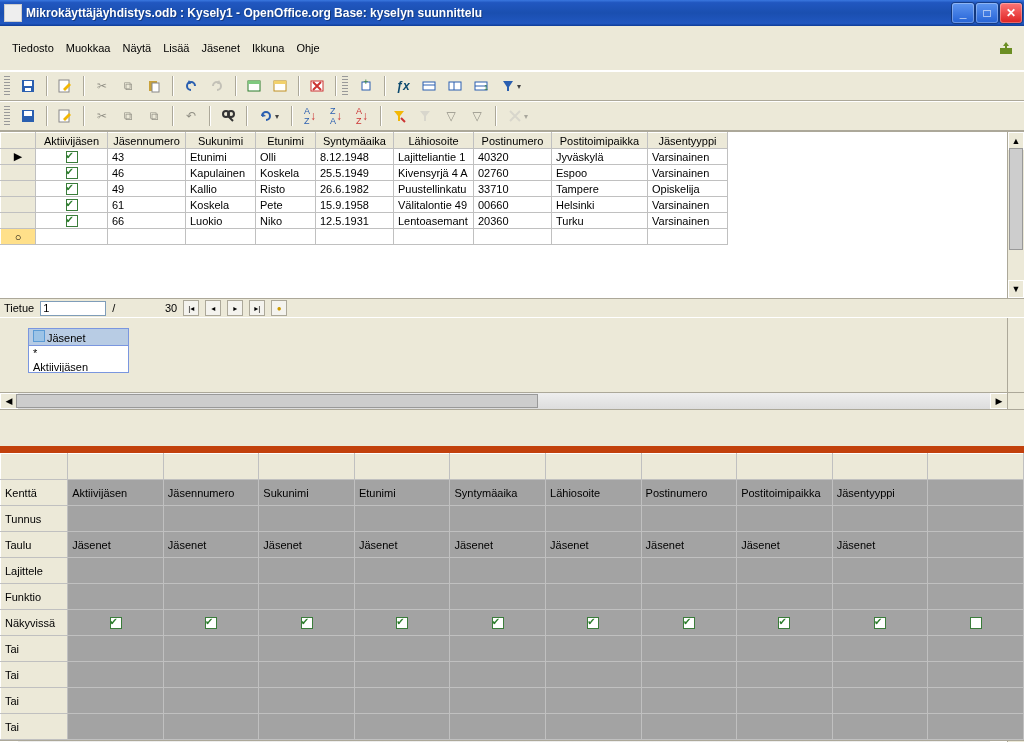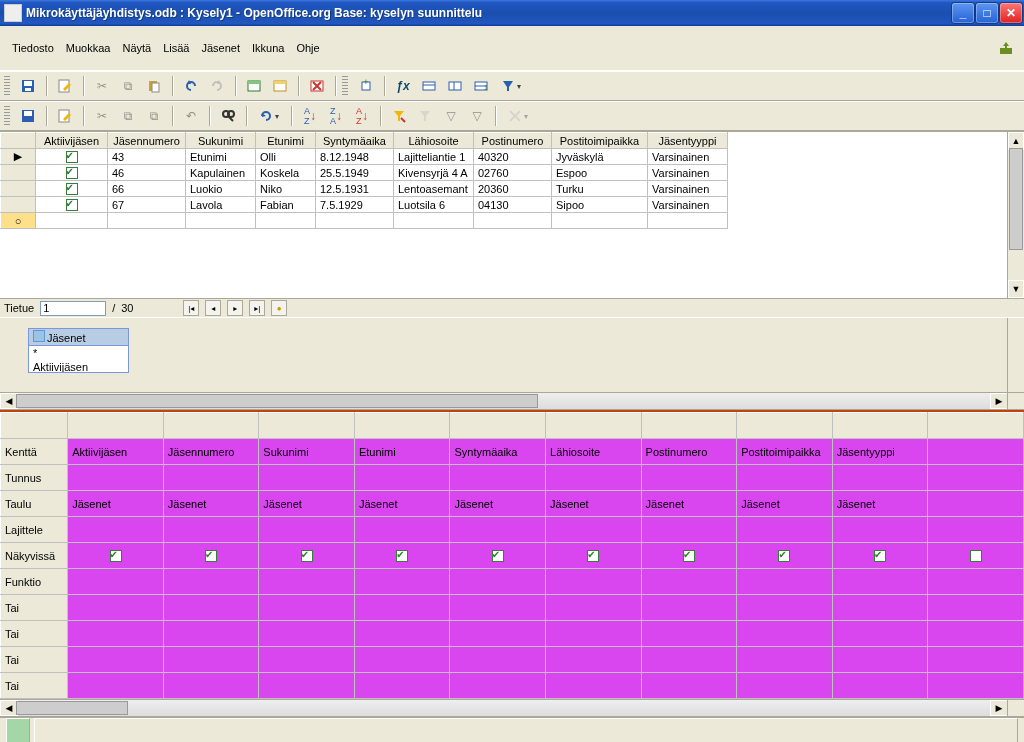--- a/index.html
+++ b/index.html
@@ -115,21 +115,21 @@
   .table-box .tbl-title { background:#B8CCE4; padding:1px 4px; border-bottom:1px solid #7A96DF; }
   .table-box .tbl-row { padding:1px 4px; }
   .rel-scroll { position:absolute; right:0; top:0; bottom:0; width:16px; background:#ECE9D8; border-left:1px solid #ACA899;}
   
   .hscroll { height:16px; background:linear-gradient(#EEE,#DDD); border-top:1px solid #ACA899; border-bottom:1px solid #ACA899; position:relative;}
   .hscroll .arr { position:absolute; top:0; bottom:0; width:16px; background:#ECE9D8; border:1px solid #fff; display:flex;align-items:center;justify-content:center;font-size:9px;}
   .hscroll .arr.left{left:0;} .hscroll .arr.right{right:16px;}
   .hscroll .thumb{position:absolute; top:1px; bottom:1px; left:16px; width:520px; background:#CDCDCD; border:1px solid #999;}
   .hscroll .corner{position:absolute; right:0; top:0; bottom:0; width:16px; background:#ECE9D8; border-left:1px solid #ACA899;}
   
-  .design-area { background:#d946ef; border-top:2px solid #c2410c; }
+  .design-area { background:#a3a3a3; border-top:7px solid #c2410c;margin-top:36px; }
   .design-table { border-collapse:collapse; width:100%; table-layout:fixed; }
   .design-table th, .design-table td {
     border:1px solid #C0C0C0;
     padding: 4px 4px;
     font-size:11px;
     height:17px;
     overflow:hidden; white-space:nowrap;
     text-align:left;
   }
   .design-table th {
@@ -402,41 +402,53 @@
           <td>Koskela</td>
           <td>25.5.1949</td>
           <td>Kivensyrjä 4 A</td>
           <td>02760</td>
           <td>Espoo</td>
           <td>Varsinainen</td>
         </tr>
         <tr>
           <td class="rowhdr"></td>
           <td style="text-align:center"><span class="chk checked"></span></td>
+          <td>49</td>
+          <td>Kallio</td>
+          <td>Risto</td>
+          <td>26.6.1982</td>
+          <td>Puustellinkatu</td>
+          <td>33710</td>
+          <td>Tampere</td>
+          <td>Opiskelija</td>
+        </tr>
+        <tr>
+          <td class="rowhdr"></td>
+          <td style="text-align:center"><span class="chk checked"></span></td>
+          <td>61</td>
+          <td>Koskela</td>
+          <td>Pete</td>
+          <td>15.9.1958</td>
+          <td>Välitalontie 49</td>
+          <td>00660</td>
+          <td>Helsinki</td>
+          <td>Varsinainen</td>
+        </tr>
+        <tr>
+          <td class="rowhdr"></td>
+          <td style="text-align:center"><span class="chk checked"></span></td>
           <td>66</td>
           <td>Luokio</td>
           <td>Niko</td>
           <td>12.5.1931</td>
           <td>Lentoasemant</td>
           <td>20360</td>
           <td>Turku</td>
           <td>Varsinainen</td>
         </tr>
-        <tr>
-          <td class="rowhdr"></td>
-          <td style="text-align:center"><span class="chk checked"></span></td>
-          <td>67</td>
-          <td>Lavola</td>
-          <td>Fabian</td>
-          <td>7.5.1929</td>
-          <td>Luotsila 6</td>
-          <td>04130</td>
-          <td>Sipoo</td>
-          <td>Varsinainen</td>
-        </tr>
       </tbody>
     <tbody>
       <tr class="preview-bottom-add">
         <td class="rowhdr">○</td>
         <td></td>
           <td></td>
           <td></td>
           <td></td>
           <td></td>
           <td></td>
@@ -450,21 +462,21 @@
     <div class="arr up">▲</div>
     <div class="thumb"></div>
     <div class="arr down">▼</div>
   </div>
 </div>
 
 <div class="recnav">
   <span>Tietue</span>
   <input value="1" style="">
   <span>/</span>
-  <span style="width:56px;">30</span>
+  <span style="width:56px;text-align:right">30</span>
   <div class="navbtn">|◂</div>
   <div class="navbtn">◂</div>
   <div class="navbtn">▸</div>
   <div class="navbtn">▸|</div>
   <div class="navbtn" style="color:#c90">●</div>
 </div>
 
 <div class="rel-area">
   <div class="table-box">
     <div class="tbl-title"><span style="display:inline-block;width:10px;height:10px;background:#9CC3E6;border:1px solid #5B9BD5;margin-right:2px;"></span><span>Jäsenet</span></div>
@@ -558,44 +570,44 @@
           <td></td>
           <td></td>
           <td></td>
           <td></td>
           <td></td>
           <td></td>
           <td></td>
           <td></td>
         </tr>
         <tr>
+          <td class="rowlabel">Funktio</td>
+          <td></td>
+          <td></td>
+          <td></td>
+          <td></td>
+          <td></td>
+          <td></td>
+          <td></td>
+          <td></td>
+          <td></td>
+          <td></td>
+        </tr>
+        <tr>
           <td class="rowlabel">Näkyvissä</td>
           <td class="chkcell"><span class="chk checked"></span></td>
           <td class="chkcell"><span class="chk checked"></span></td>
           <td class="chkcell"><span class="chk checked"></span></td>
           <td class="chkcell"><span class="chk checked"></span></td>
           <td class="chkcell"><span class="chk checked"></span></td>
           <td class="chkcell"><span class="chk checked"></span></td>
           <td class="chkcell"><span class="chk checked"></span></td>
           <td class="chkcell"><span class="chk checked"></span></td>
           <td class="chkcell"><span class="chk checked"></span></td>
           <td class="chkcell"><span class="chk"></span></td>
-        </tr>
-        <tr>
-          <td class="rowlabel">Funktio</td>
-          <td></td>
-          <td></td>
-          <td></td>
-          <td></td>
-          <td></td>
-          <td></td>
-          <td></td>
-          <td></td>
-          <td></td>
-          <td></td>
         </tr>
         <tr>
           <td class="rowlabel">Tai</td>
           <td></td>
           <td></td>
           <td></td>
           <td></td>
           <td></td>
           <td></td>
           <td></td>

